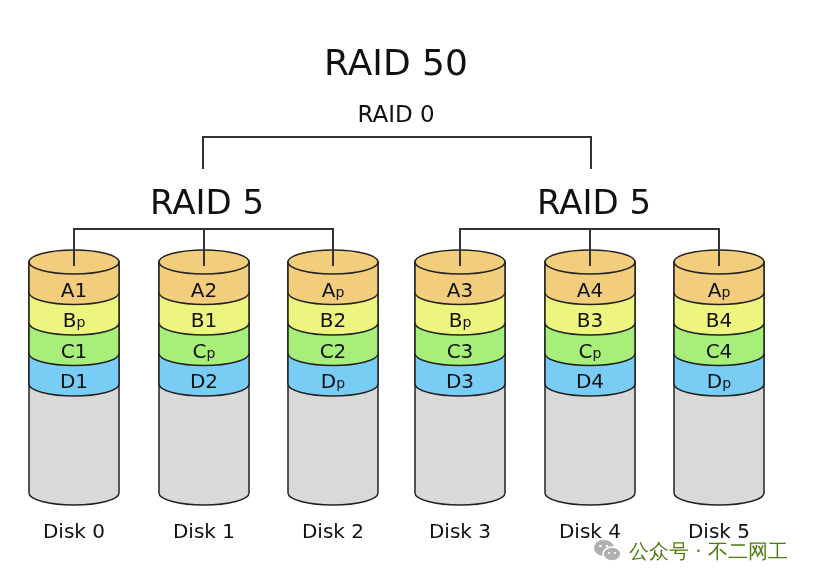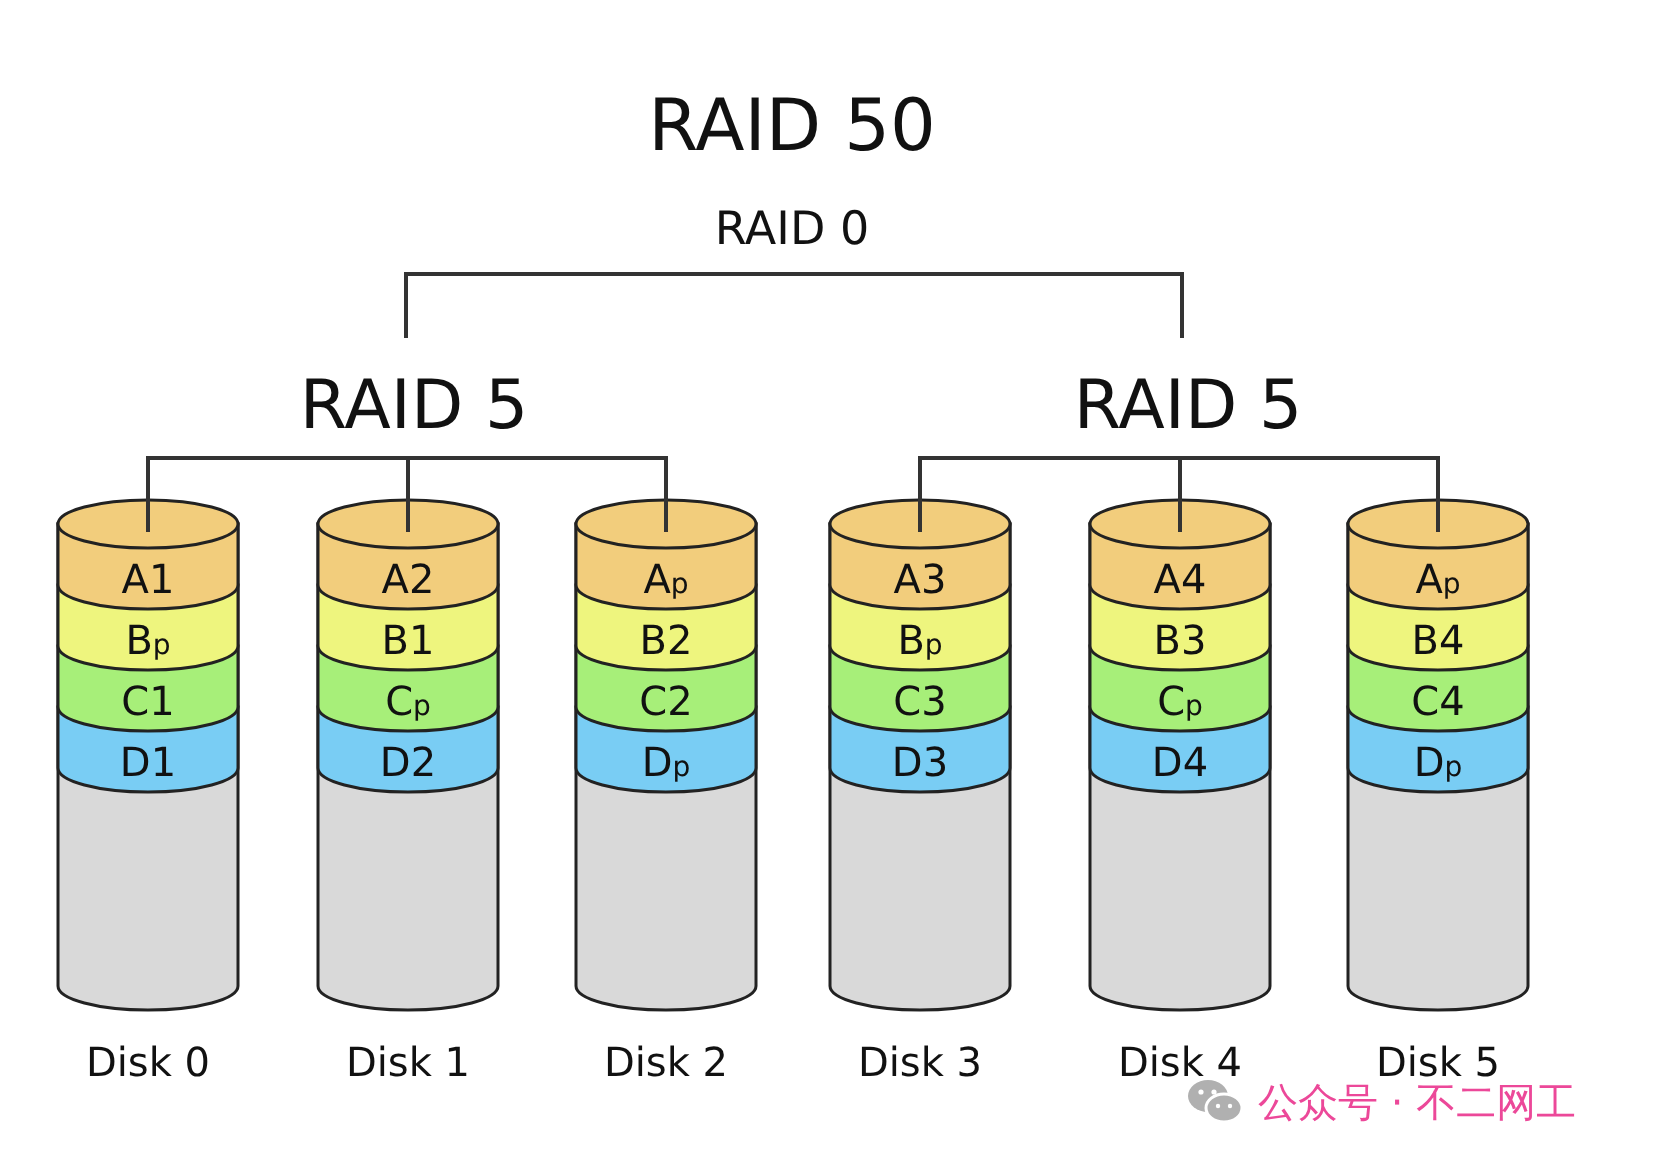--- a/index.html
+++ b/index.html
@@ -1,19 +1,19 @@
 <!DOCTYPE html>
 <html><head>
 <meta charset="utf-8">
 <style>
   html, body { margin:0; padding:0; background:#ffffff; }
   body { width:836px; height:584px; position:relative; overflow:hidden; font-family:"DejaVu Sans", sans-serif; }
   svg#diagram { position:absolute; left:0; top:0; }
   .lbl { font-family:"DejaVu Sans", sans-serif; fill:#111; }
-  #watermark { position:absolute; left:593px; top:538px; height:26px; display:flex; align-items:center; gap:6px; color:#ec4899; font-size:20px; font-family:"DejaVu Sans", sans-serif; }
+  #watermark { position:absolute; left:593px; top:538px; height:26px; display:flex; align-items:center; gap:6px; color:#4d7c0f; font-size:20px; font-family:"DejaVu Sans", sans-serif; }
   #watermark svg { display:block; }
 </style>
 </head>
 <body>
 
 <svg id="diagram" width="836" height="584" xmlns="http://www.w3.org/2000/svg">
   <text class="lbl" x="396" y="75" font-size="36" text-anchor="middle">RAID 50</text>
   <text class="lbl" x="396" y="122" font-size="23" text-anchor="middle">RAID 0</text>
   <path d="M203 169 V137 H591 V169" fill="none" stroke="#333" stroke-width="2"></path>
   <text class="lbl" x="207" y="214" font-size="34" text-anchor="middle">RAID 5</text>

